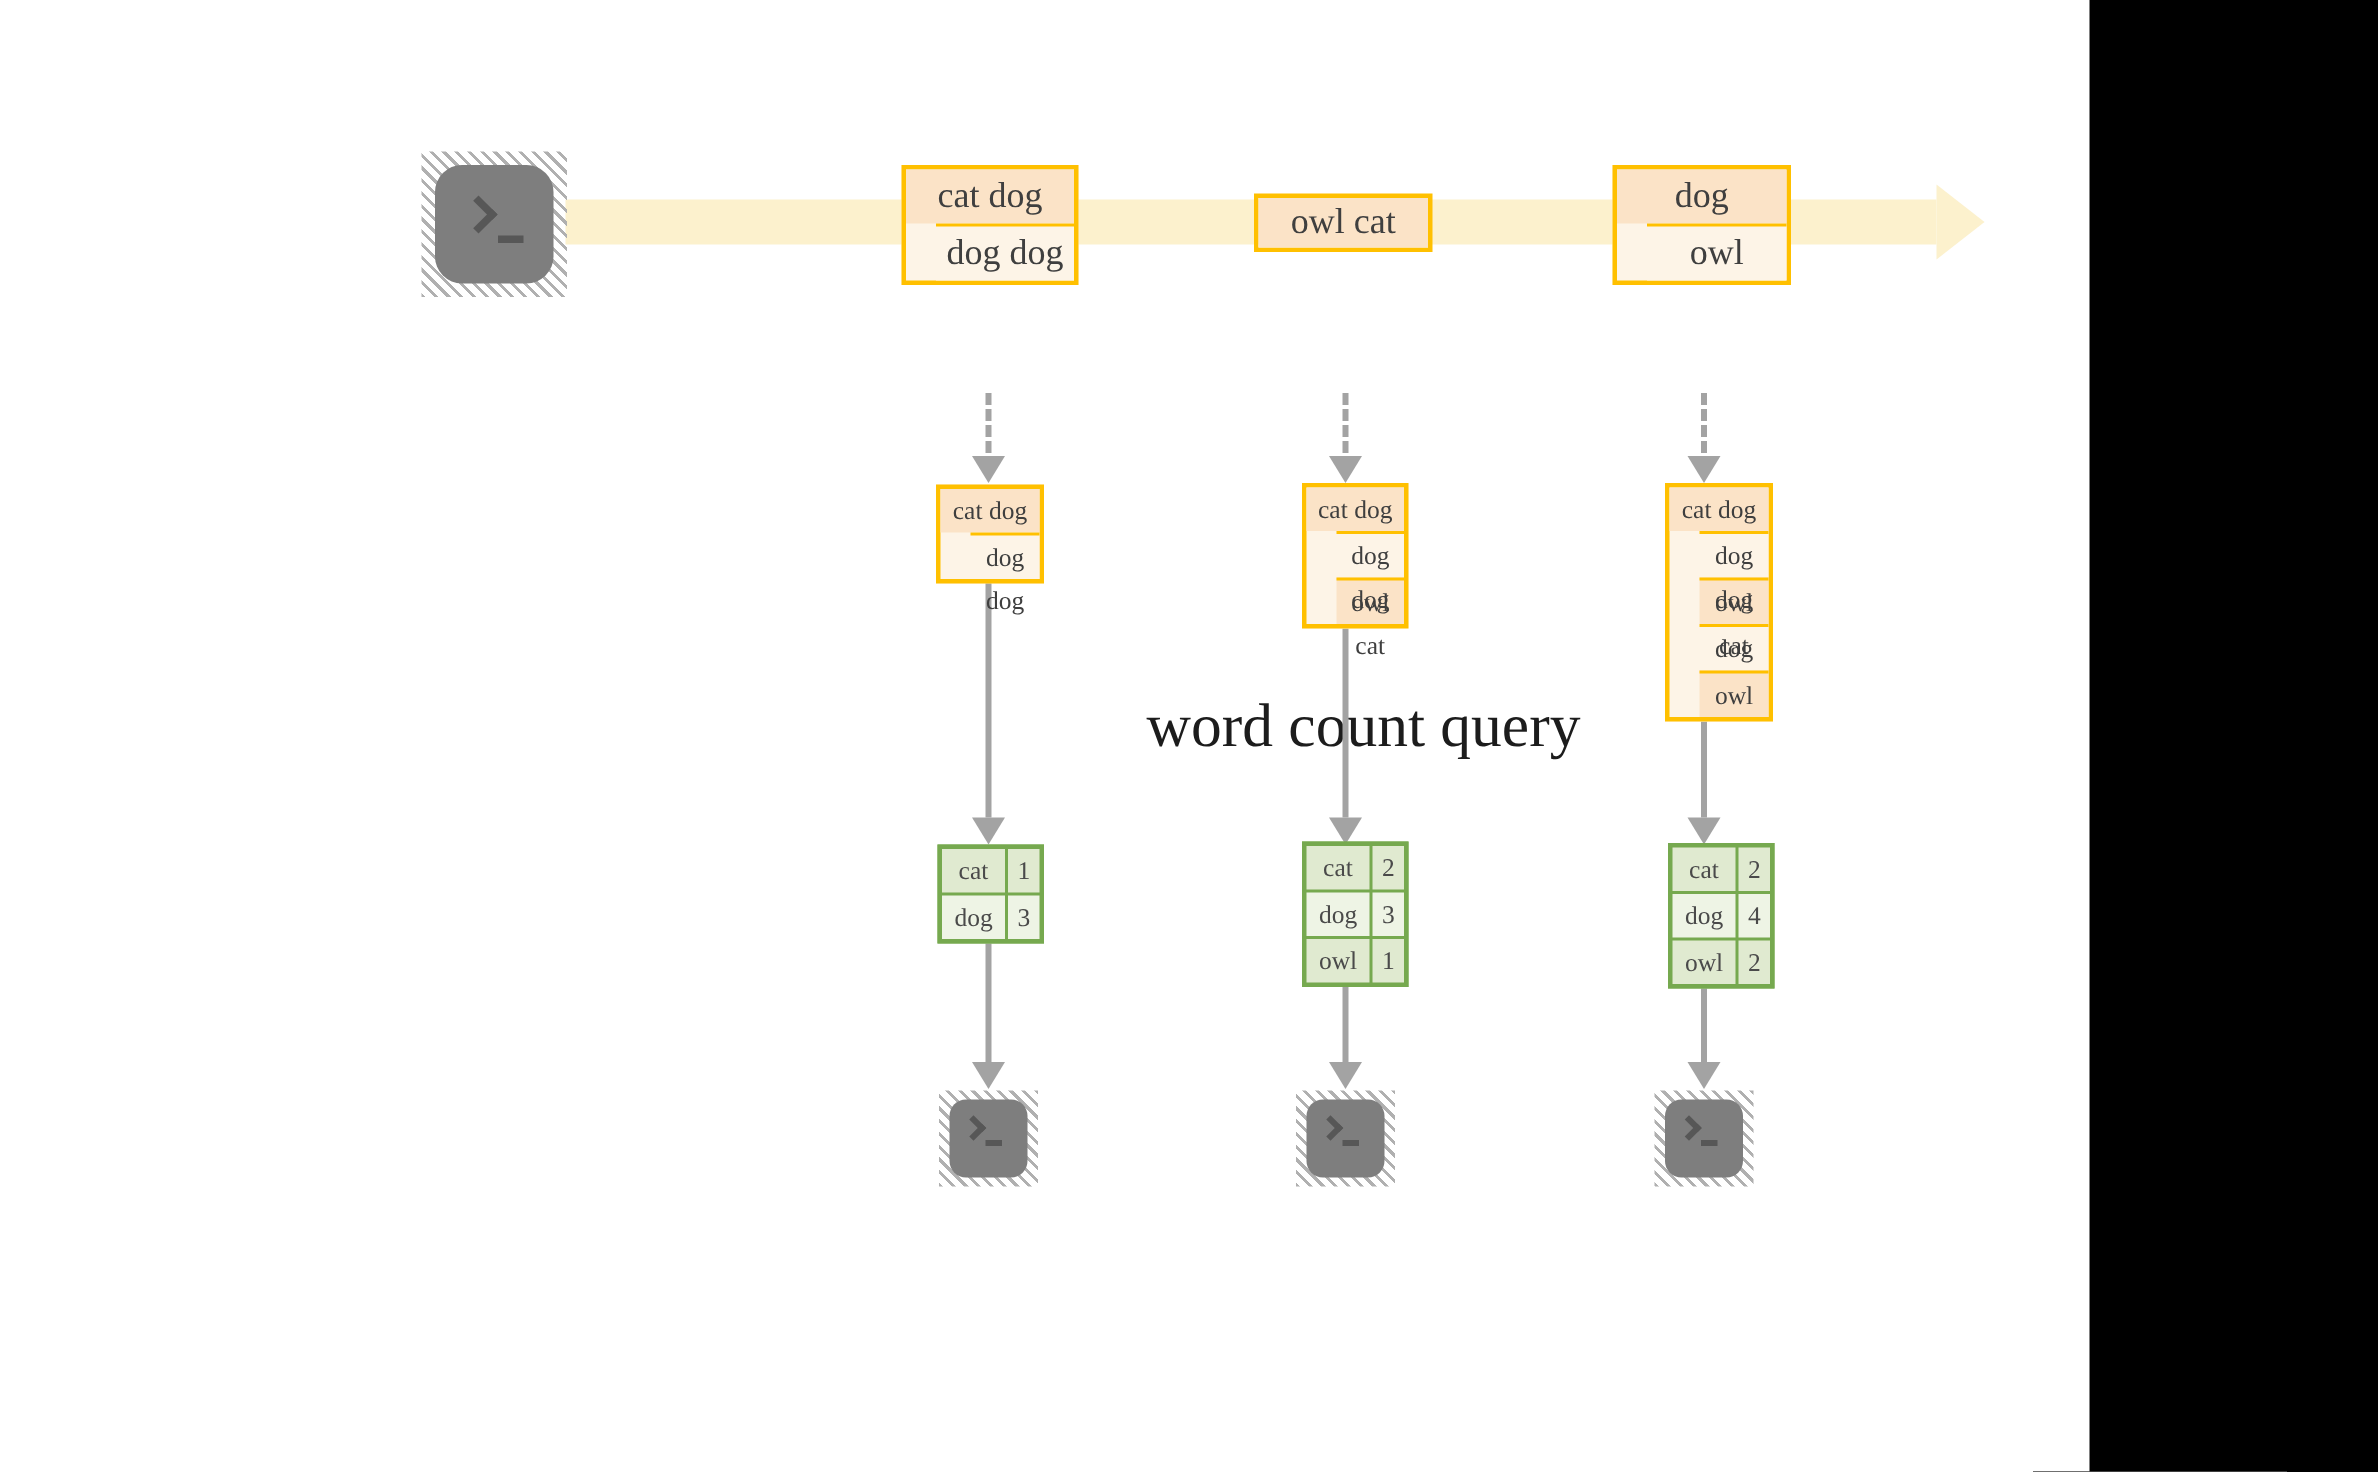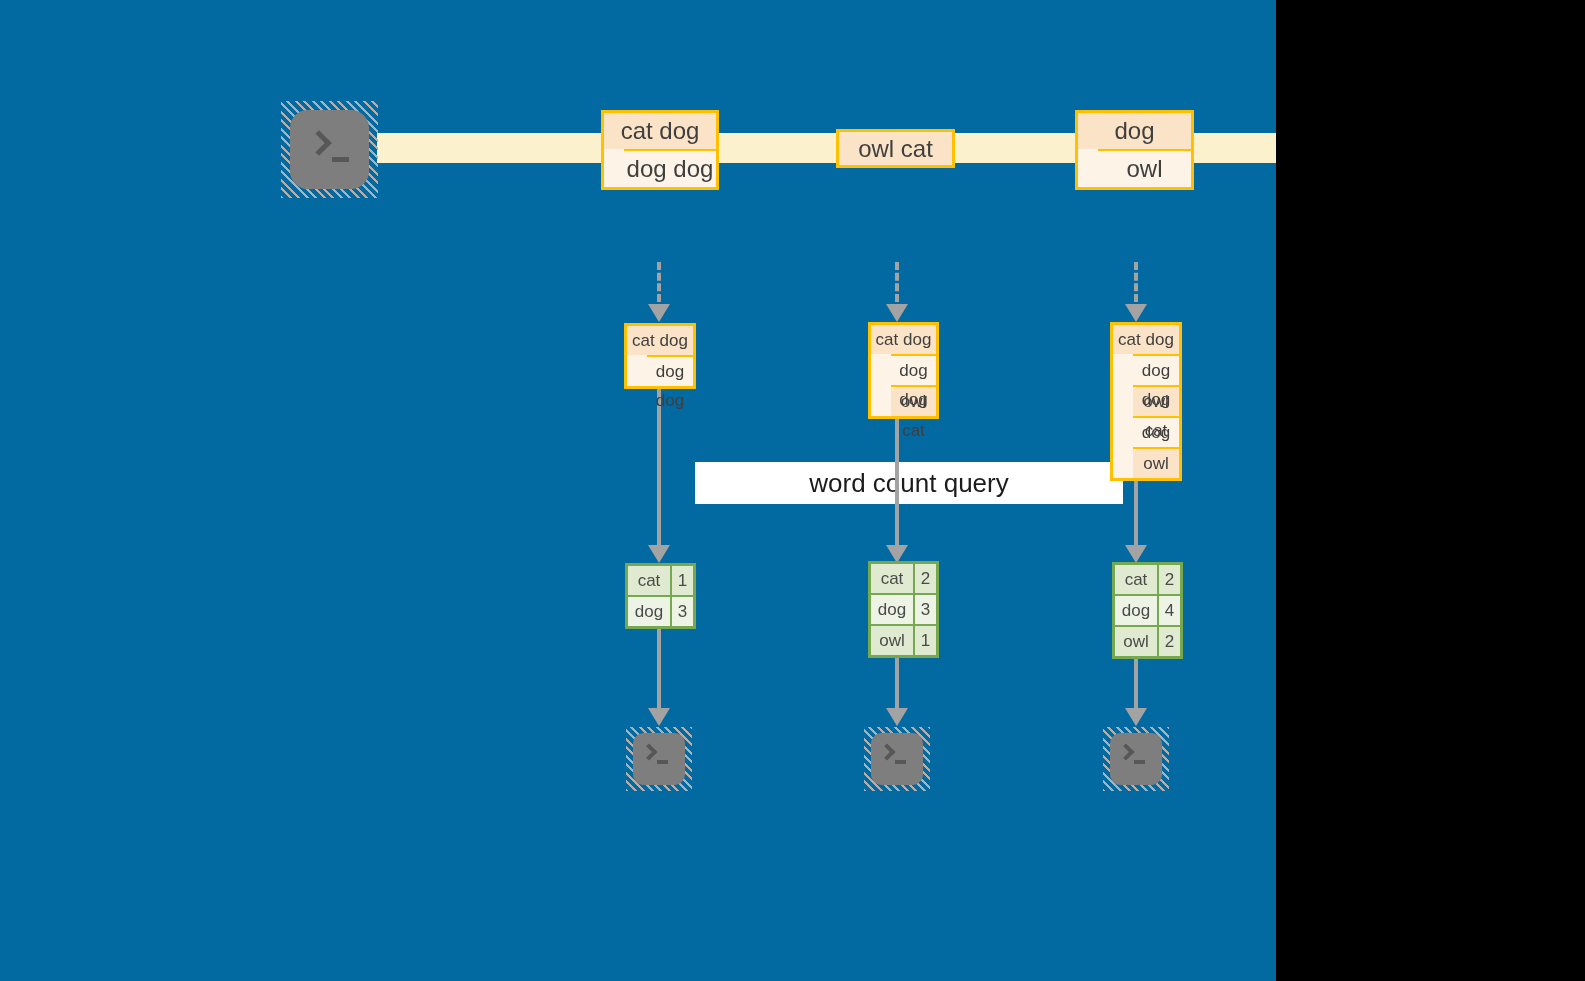--- a/index.html
+++ b/index.html
@@ -1,18 +1,18 @@
 <!DOCTYPE html>
 <html><head>
 <meta charset="utf-8">
 <style>
   html,body{margin:0;padding:0;background:#000;}
   .canvas{
-    position:relative;width:1276px;height:981px;background:#0369a1;overflow:hidden;
-    font-family:Liberation Sans, sans-serif;color:#3f3f3f;
+    position:relative;width:1393px;height:981px;background:#ffffff;overflow:hidden;
+    font-family:Liberation Serif, serif;color:#3f3f3f;
   }
   
   .term{
     position:absolute;z-index:3;
     background:repeating-linear-gradient(45deg,#b0b0b0 0 2px,transparent 2px 6px);
   }
   .term-body{position:absolute;background:#7e7e7e;}
   .chev{position:absolute;transform:rotate(45deg);}
   .chev.big{left:20px;top:24px;width:13px;height:13px;border-top:5px solid #575757;border-right:5px solid #575757;}
   .chev.small{left:10px;top:13px;width:8px;height:8px;border-top:4px solid #575757;border-right:4px solid #575757;}
@@ -32,21 +32,21 @@
   .stream-cell{height:36px;line-height:36px;font-size:24px;}
   .stream-cell.single{height:33px;line-height:33px;}
   .acc-cell{height:29px;line-height:29px;font-size:17px;}
   
   .vdash{position:absolute;z-index:2;width:0;border-left:4px dashed #a3a3a3;}
   .vline{position:absolute;z-index:2;width:0;border-left:4px solid #a3a3a3;}
   .ahead{position:absolute;z-index:2;width:0;height:0;
     border-left:11px solid transparent;border-right:11px solid transparent;border-top:18px solid #a3a3a3;}
   
   .query-label{position:absolute;z-index:1;left:695px;top:462px;width:428px;height:42px;
-    background:#ffffff;color:#1c1c1c;font-size:26px;line-height:43px;text-align:center;}
+    background:#ffffff;color:#1c1c1c;font-size:41px;line-height:43px;text-align:center;}
   
   .gtable{position:absolute;z-index:3;border:3px solid #76a94f;background:#76a94f;
     display:grid;grid-template-columns:42px 21px;gap:2px;}
   .gcell{height:29px;line-height:29px;font-size:17px;text-align:center;color:#4a4a4a;}
   .gcell.dark{background:#e0ead0;}
   .gcell.light{background:#eef4e5;}
 </style>
 </head>
 <body>
 

